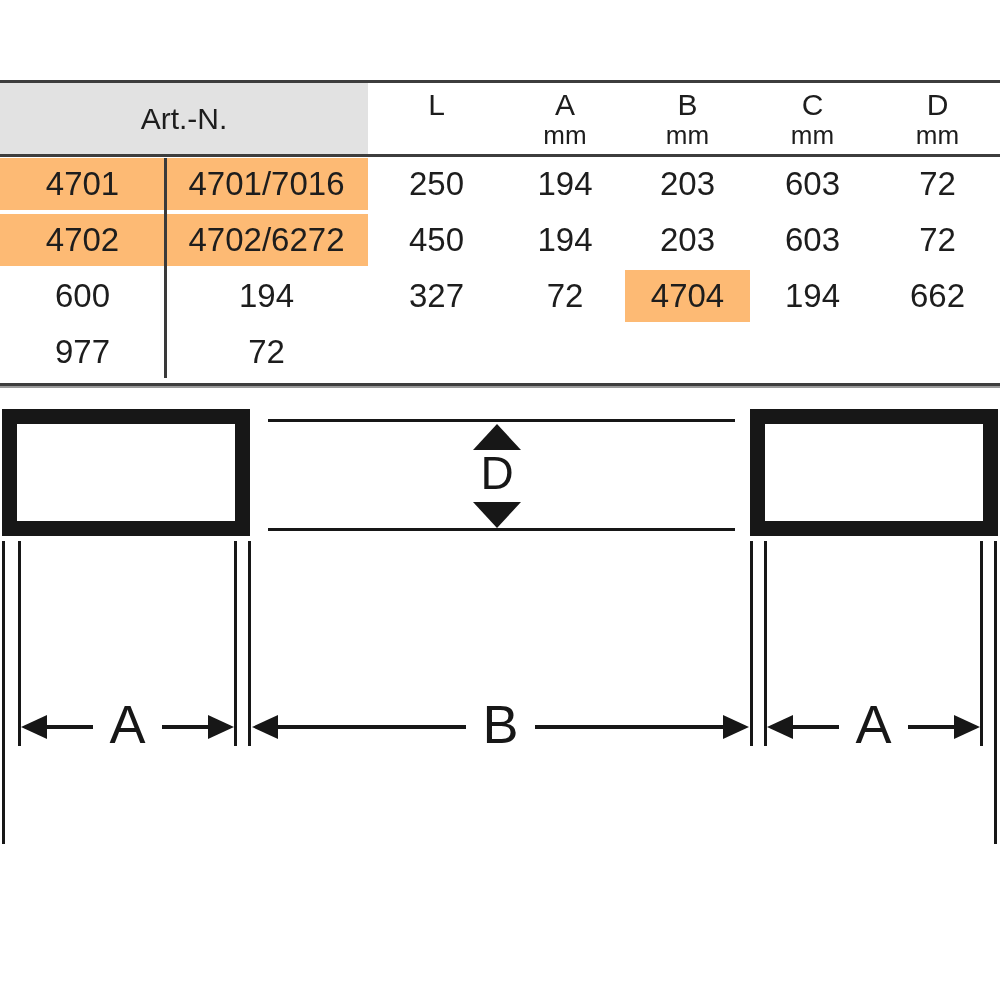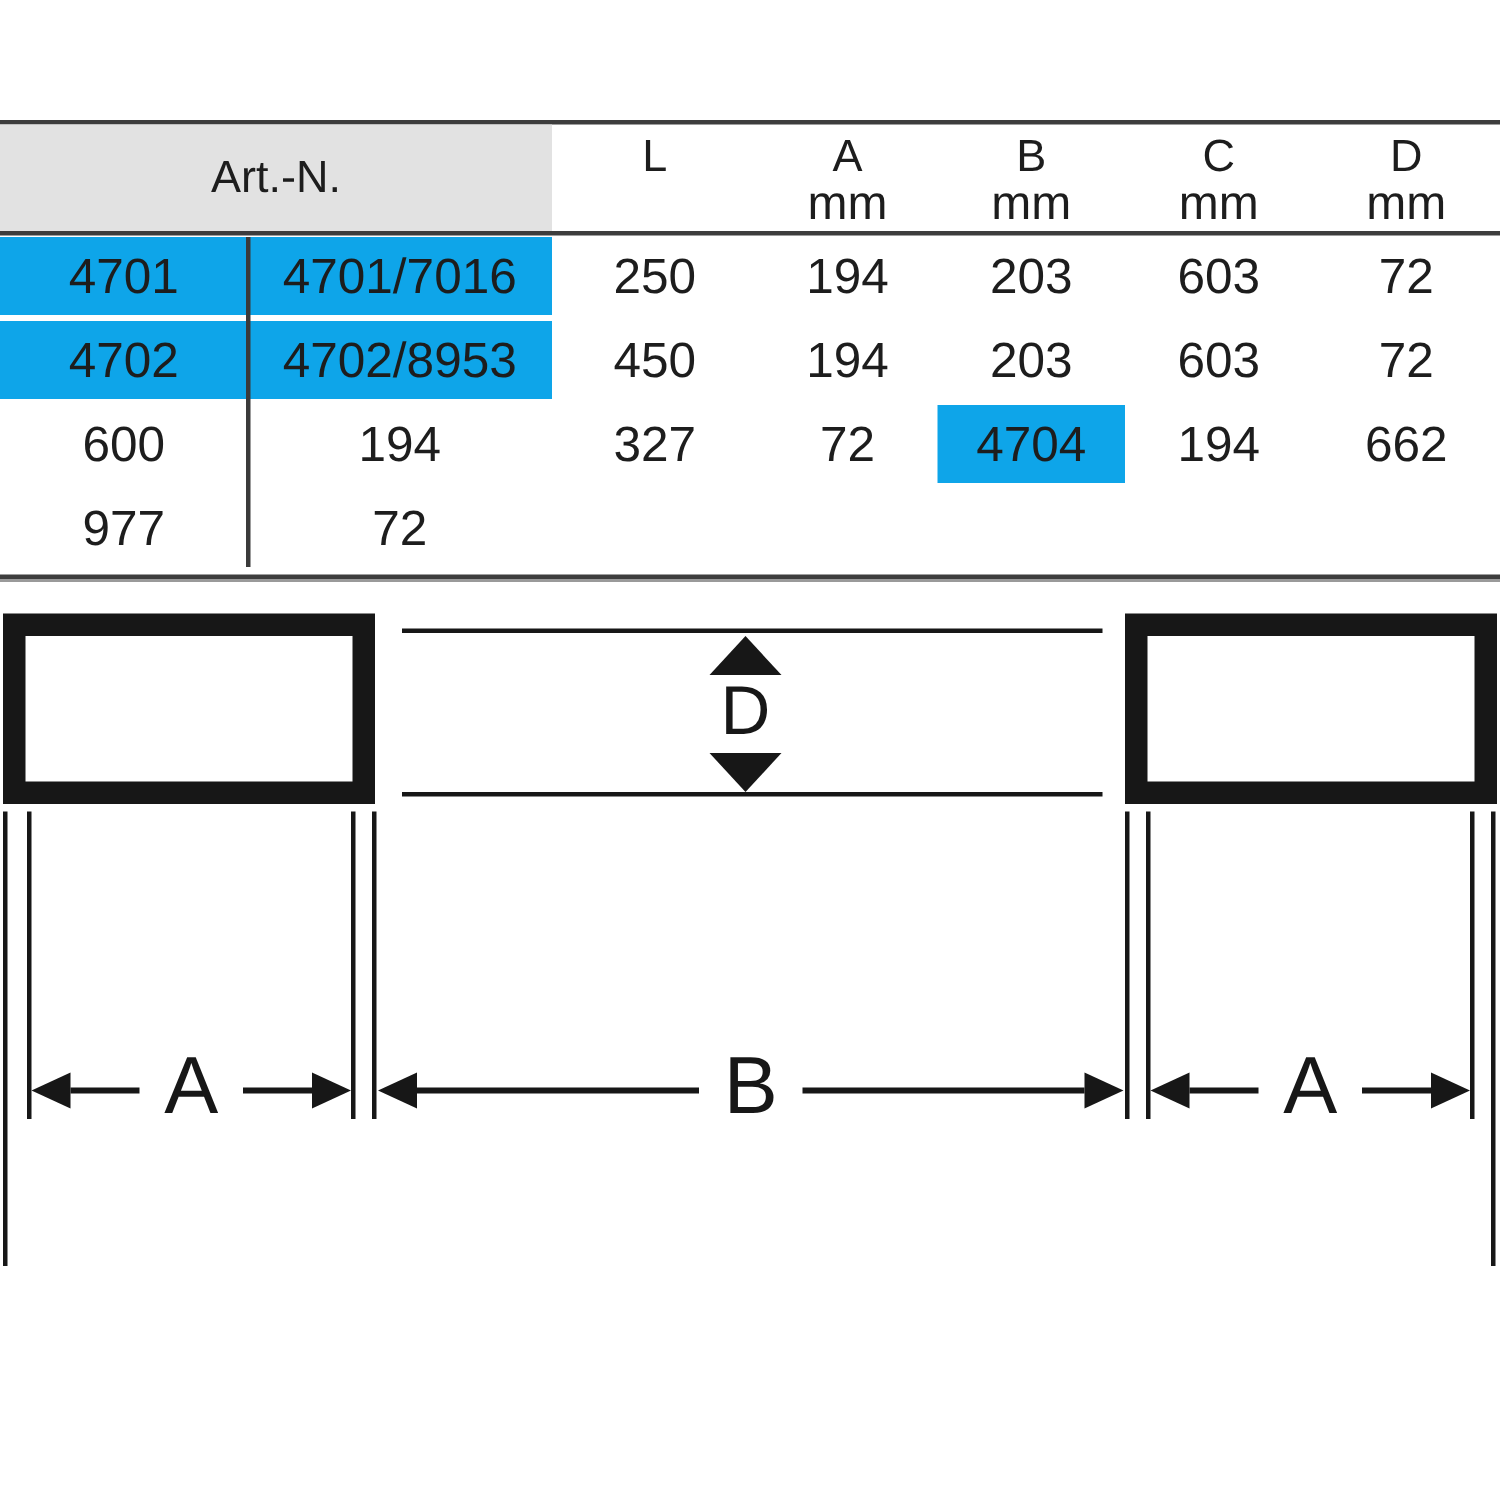--- a/index.html
+++ b/index.html
@@ -17,31 +17,31 @@
     display:grid; grid-template-columns:368px 137px 120px 125px 125px 125px;
   }
   .artn-cell {
     background:#e2e2e2; display:flex; align-items:center; justify-content:center;
     font-size:30px;
   }
   .col-head {
     display:flex; flex-direction:column; align-items:center; padding-top:6px;
   }
   .col-head .letter { font-size:30px; line-height:32px; }
-  .col-head .unit   { font-size:32px; line-height:28px; }
+  .col-head .unit   { font-size:26px; line-height:28px; }
   .t-rows {
     position:absolute; top:158px; left:0; width:1000px;
     display:grid; grid-template-columns:165px 203px 137px 120px 125px 125px 125px;
     grid-auto-rows:52px; row-gap:4px;
   }
   .cell {
     display:flex; align-items:center; justify-content:center;
     font-size:33px;
   }
-  .cell.gray { background:#0ea5e9; }
+  .cell.gray { background:#fdba74; }
   .t-divider { position:absolute; top:158px; left:164px; width:3px; height:220px; background:#3a3a3a; }
 
   
   .profile {
     position:absolute; top:409px; width:248px; height:127px;
     border:15px solid #171717; background:#ffffff; box-sizing:border-box;
   }
   .profile.left  { left:2px; }
   .profile.right { left:750px; }
   .dline { position:absolute; background:#171717; }
@@ -118,21 +118,21 @@
 
     <div class="cell gray">4701</div>
     <div class="cell gray">4701/7016</div>
     <div class="cell">250</div>
     <div class="cell">194</div>
     <div class="cell">203</div>
     <div class="cell">603</div>
     <div class="cell">72</div>
 
     <div class="cell gray">4702</div>
-    <div class="cell gray">4702/8953</div>
+    <div class="cell gray">4702/6272</div>
     <div class="cell">450</div>
     <div class="cell">194</div>
     <div class="cell">203</div>
     <div class="cell">603</div>
     <div class="cell">72</div>
 
     <div class="cell">600</div>
     <div class="cell">194</div>
     <div class="cell">327</div>
     <div class="cell">72</div>

